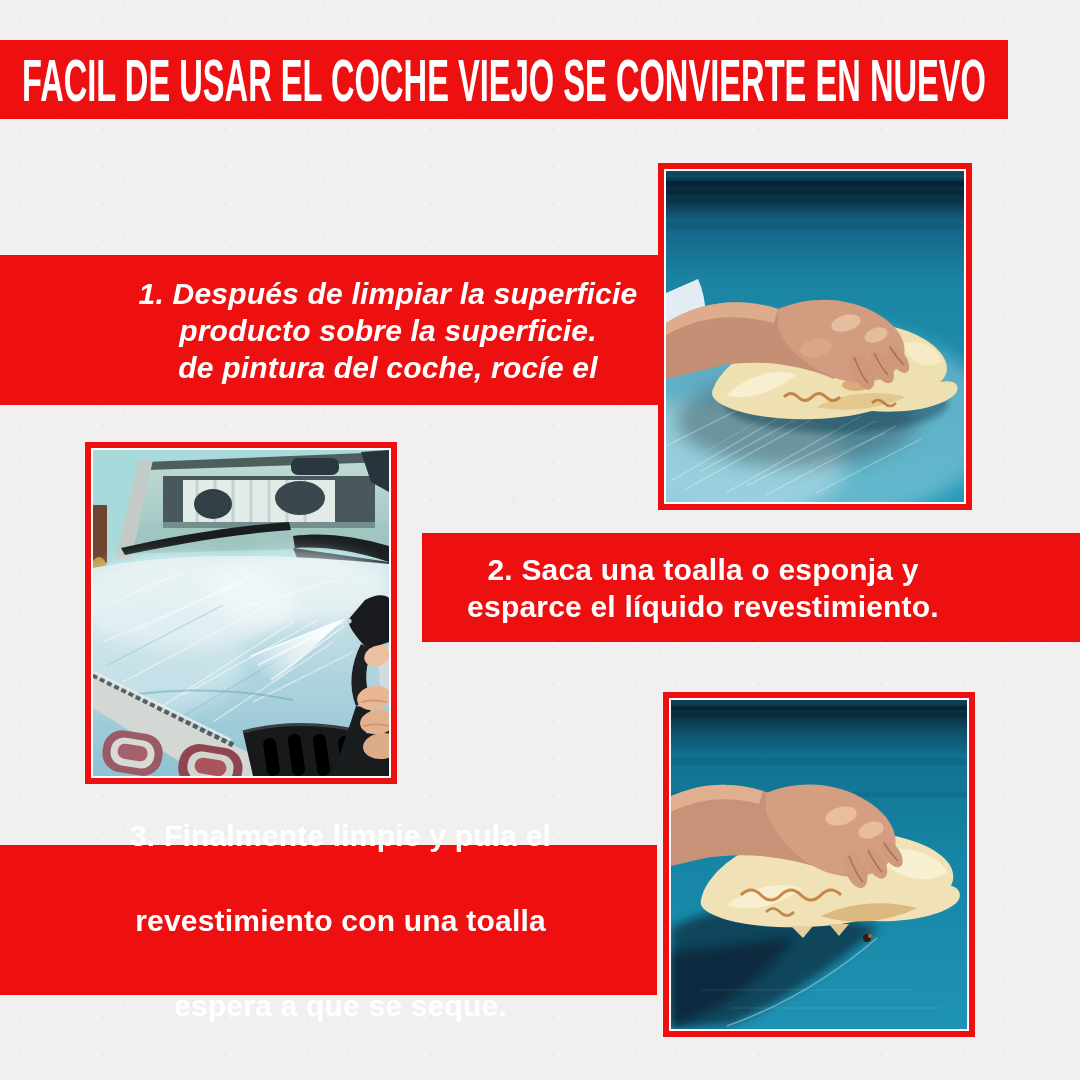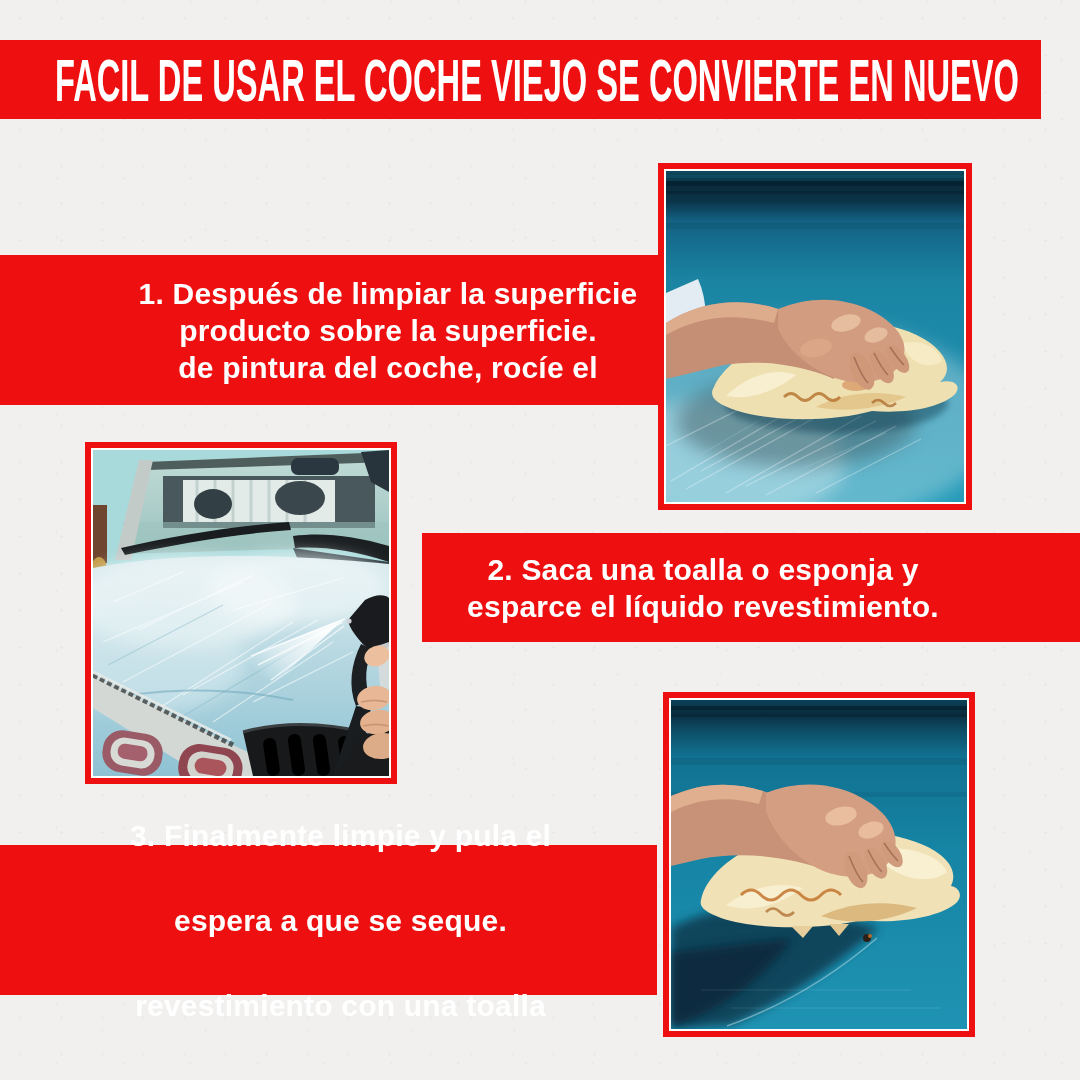--- a/index.html
+++ b/index.html
@@ -8,29 +8,29 @@
     position:relative;width:1080px;height:1080px;overflow:hidden;
     background-color:var(--page-background,#f1f0ee);
     background-image:
       radial-gradient(rgba(105,105,98,.07) 1px, transparent 1.5px),
       radial-gradient(rgba(90,90,85,.05) 1px, transparent 1.6px),
       radial-gradient(rgba(120,120,112,.04) 1.2px, transparent 1.8px);
     background-size:41px 37px,67px 59px,103px 89px;
     background-position:0 0,23px 31px,51px 7px;
   }
   .banner{position:absolute;background:var(--banner-red,#ee1010);}
-  .title-banner{left:0;top:40px;width:1008px;height:79px;display:flex;align-items:flex-end;justify-content:center;padding-left:33px;}
+  .title-banner{left:0;top:40px;width:1008px;height:79px;display:flex;align-items:flex-end;justify-content:center;}
   .title-svg{display:block;}
   .title-text{font-family:"Liberation Sans",sans-serif;font-weight:700;font-size:60px;fill:var(--text-white,#fff);}
   .step{display:flex;flex-direction:column;justify-content:center;box-sizing:border-box;}
   .step .line{
     color:var(--text-white,#fff);font-weight:700;font-size:30px;line-height:37px;
     text-align:center;white-space:nowrap;letter-spacing:.2px;
   }
-  .step-1{left:0;top:255px;width:734px;height:150px;padding-left:42px;}
+  .step-1{left:0;top:255px;width:734px;height:150px;padding-left:42px;font-style:italic;}
   .step-2{left:422px;top:533px;width:658px;height:109px;padding-right:96px;}
   .step-3{left:0;top:845px;width:657px;height:150px;padding-left:24px;gap:48px;}
   .photo{
     position:absolute;box-sizing:border-box;margin:0;
     border:6px solid var(--banner-red,#ee1010);
     background:#fff;padding:2px;
   }
   .photo svg{display:block;}
   .photo-tr{left:658px;top:163px;width:314px;height:347px;}
   .photo-ml{left:85px;top:442px;width:312px;height:342px;}
@@ -53,22 +53,22 @@
     <div class="line">de pintura del coche, rocíe el</div>
   </div>
 
   <div class="banner step step-2">
     <div class="line">2. Saca una toalla o esponja y</div>
     <div class="line">esparce el líquido revestimiento.</div>
   </div>
 
   <div class="banner step step-3">
     <div class="line">3. Finalmente limpie y pula el</div>
+    <div class="line">revestimiento con una toalla</div>
     <div class="line">espera a que se seque.</div>
-    <div class="line">revestimiento con una toalla</div>
   </div>
 
   <figure class="photo photo-tr">
     <svg width="298" height="331" viewBox="0 0 298 331" preserveAspectRatio="none">
       <defs>
         <linearGradient id="tr-bg" x1="0" y1="0" x2="0" y2="1">
           <stop offset="0" stop-color="#0f4a60"></stop>
           <stop offset="0.05" stop-color="#0a2b3c"></stop>
           <stop offset="0.09" stop-color="#0a3448"></stop>
           <stop offset="0.15" stop-color="#136183"></stop>

